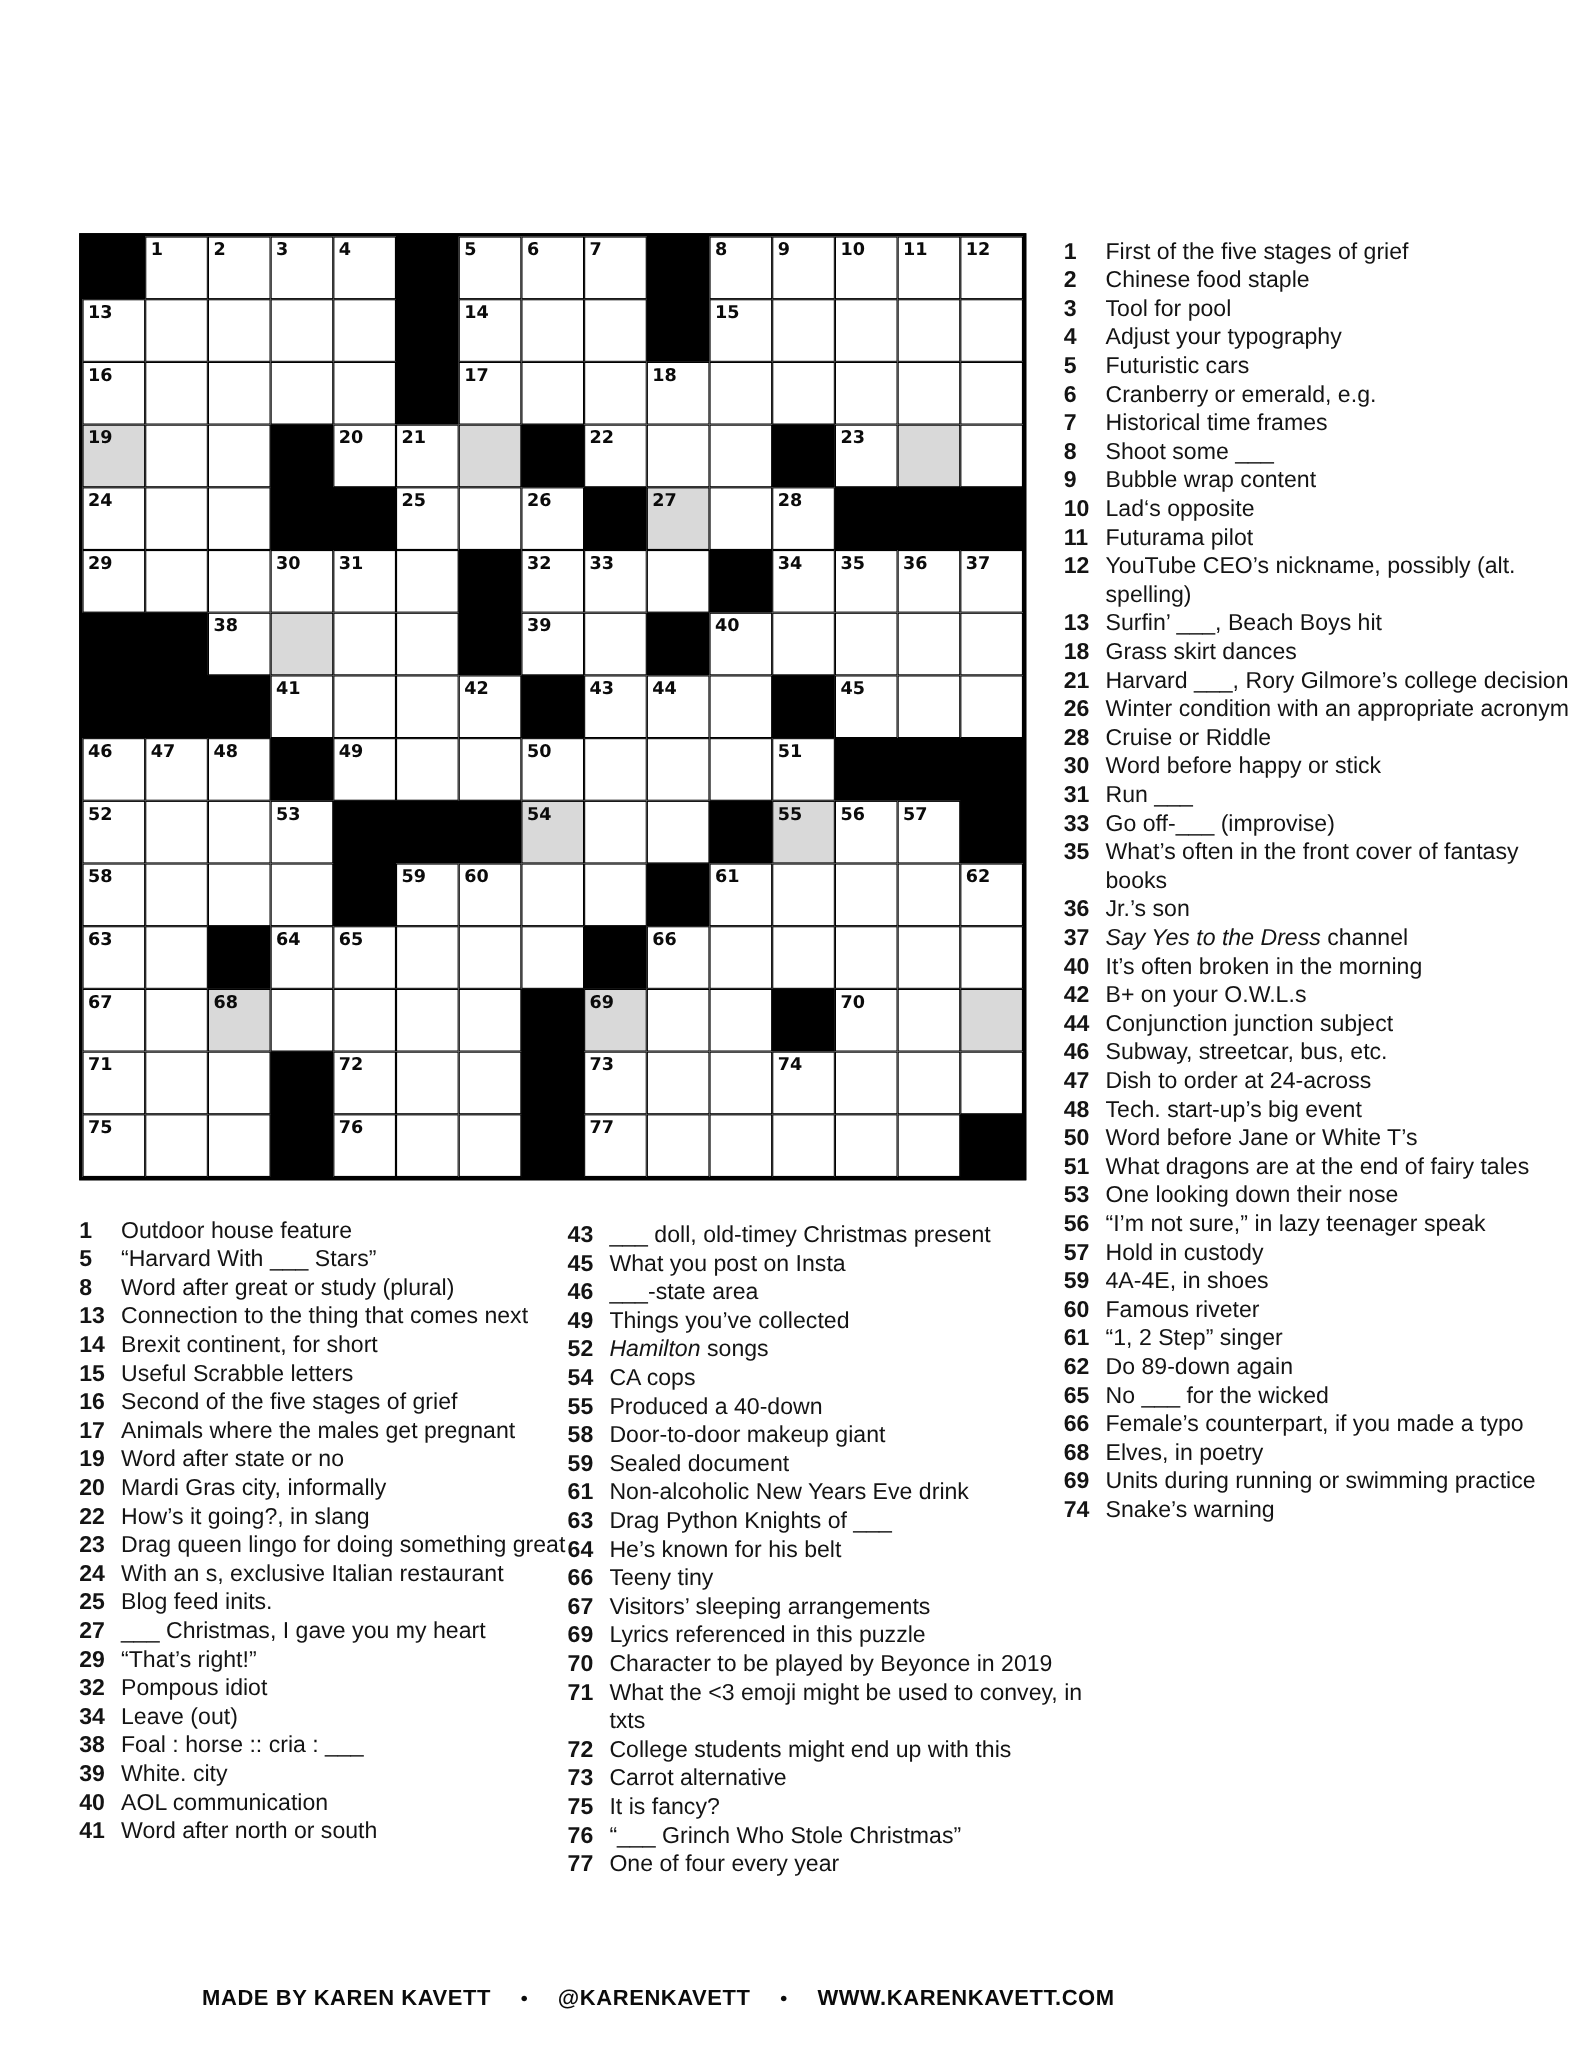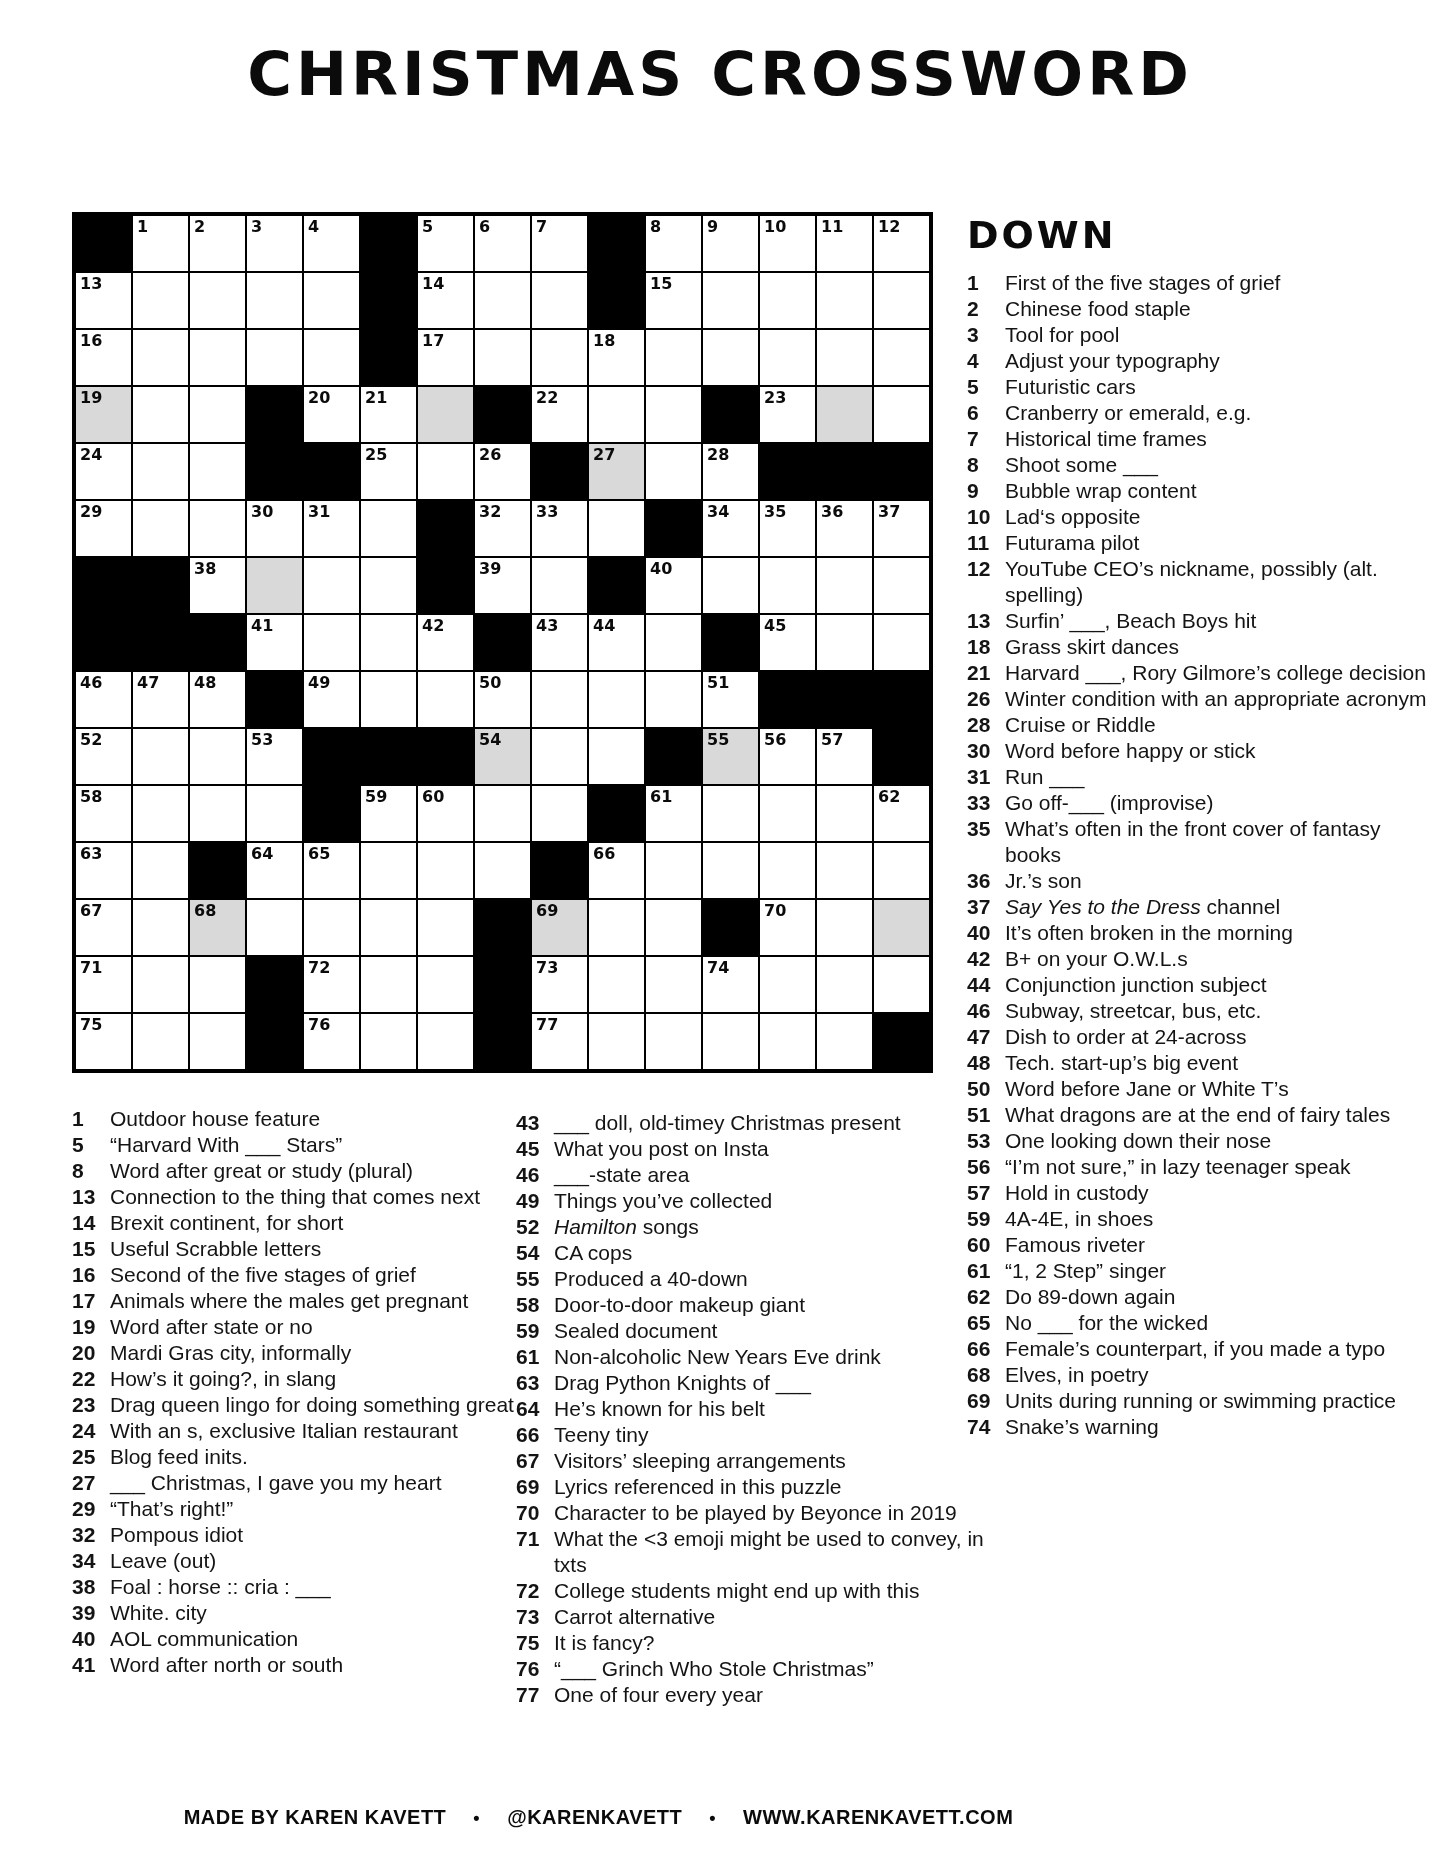--- a/index.html
+++ b/index.html
@@ -42,21 +42,20 @@
   .footer{
     position:absolute;top:1806px;left:0;width:1197px;text-align:center;
     font-weight:bold;font-size:20px;letter-spacing:0.5px;color:#0b0b0b;
   }
   .bullet{display:inline-block;margin:0 27px;font-size:18px;vertical-align:middle;}
 </style>
 </head>
 <body>
 
 <div class="title">
-  <div>CHRISTMAS CROSSWORD</div>
 </div>
 
 <div class="grid" id="grid">
     <div class="cell black"></div>
     <div class="cell">
       <span class="num">1</span>
     </div>
     <div class="cell">
       <span class="num">2</span>
     </div>
@@ -428,21 +427,20 @@
     </div>
     <div class="cell"></div>
     <div class="cell"></div>
     <div class="cell"></div>
     <div class="cell"></div>
     <div class="cell"></div>
     <div class="cell black"></div>
   </div>
 
 <div class="down-col">
-  <h2 class="col-heading">DOWN</h2>
   <div id="down-list">
       <div class="clue">
         <span class="cnum">1</span>
         <span class="ctext">First of the five stages of grief</span>
       </div>
       <div class="clue">
         <span class="cnum">2</span>
         <span class="ctext">Chinese food staple</span>
       </div>
       <div class="clue">

